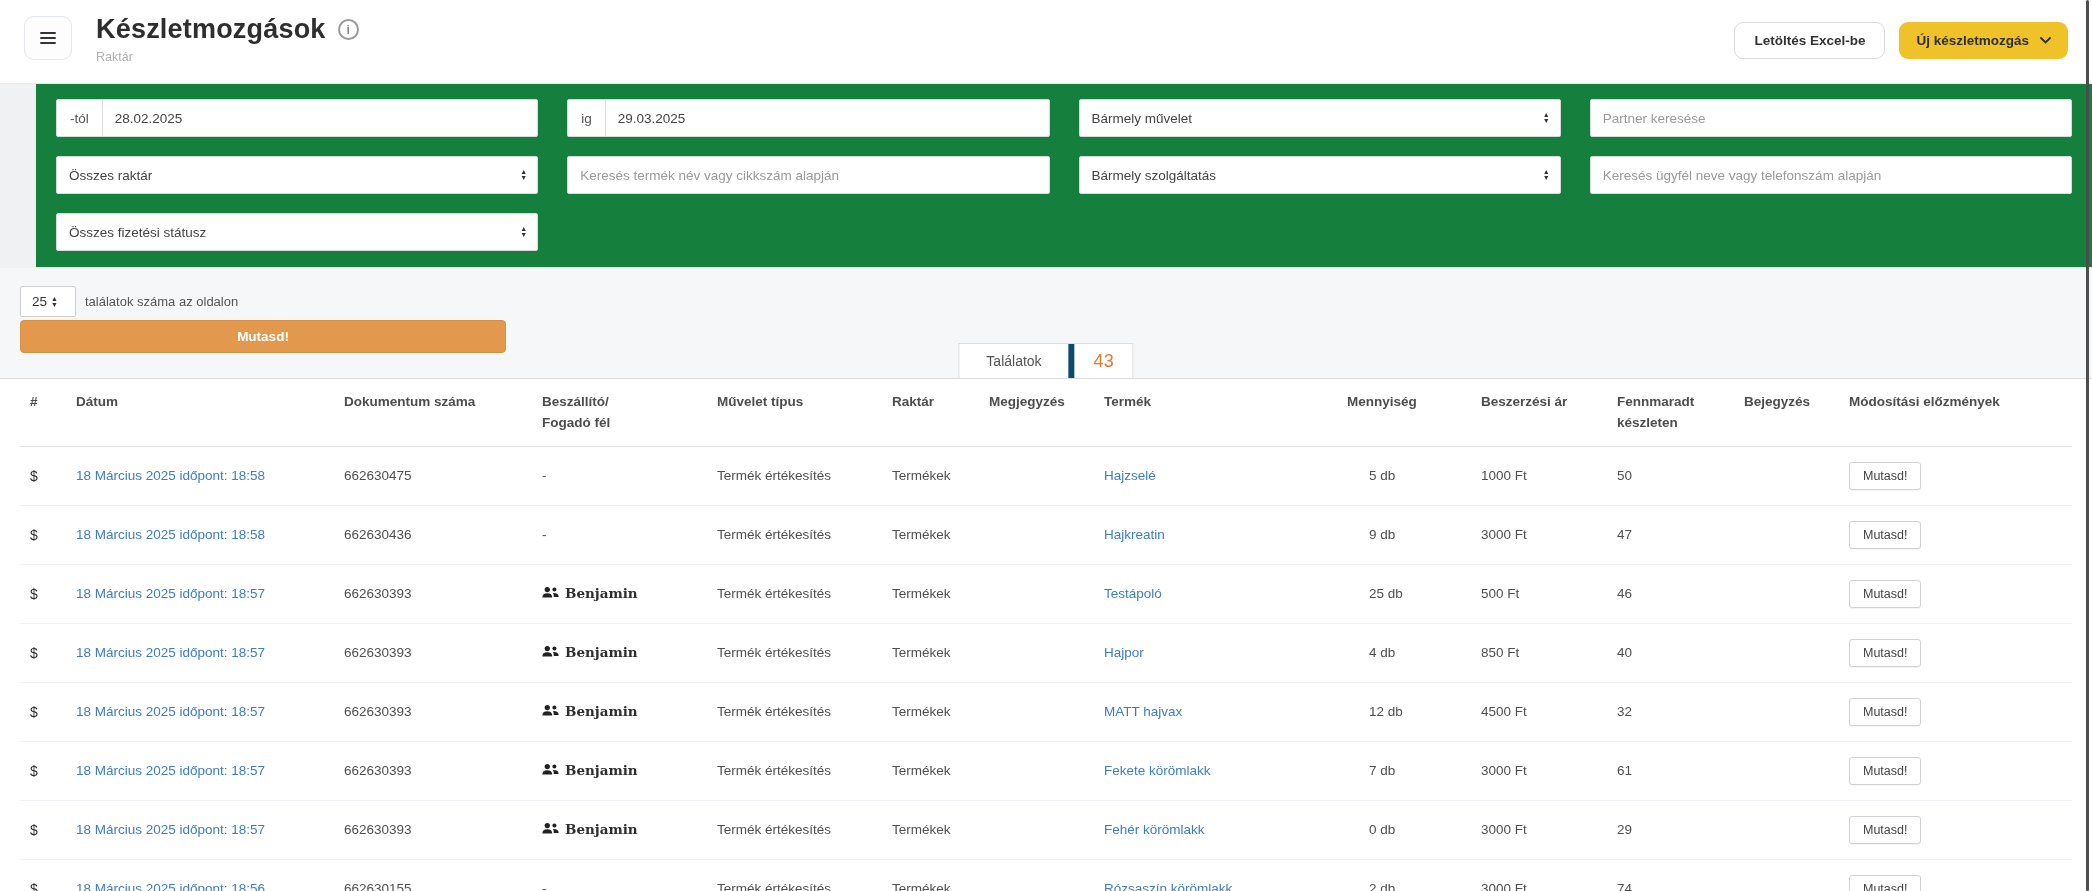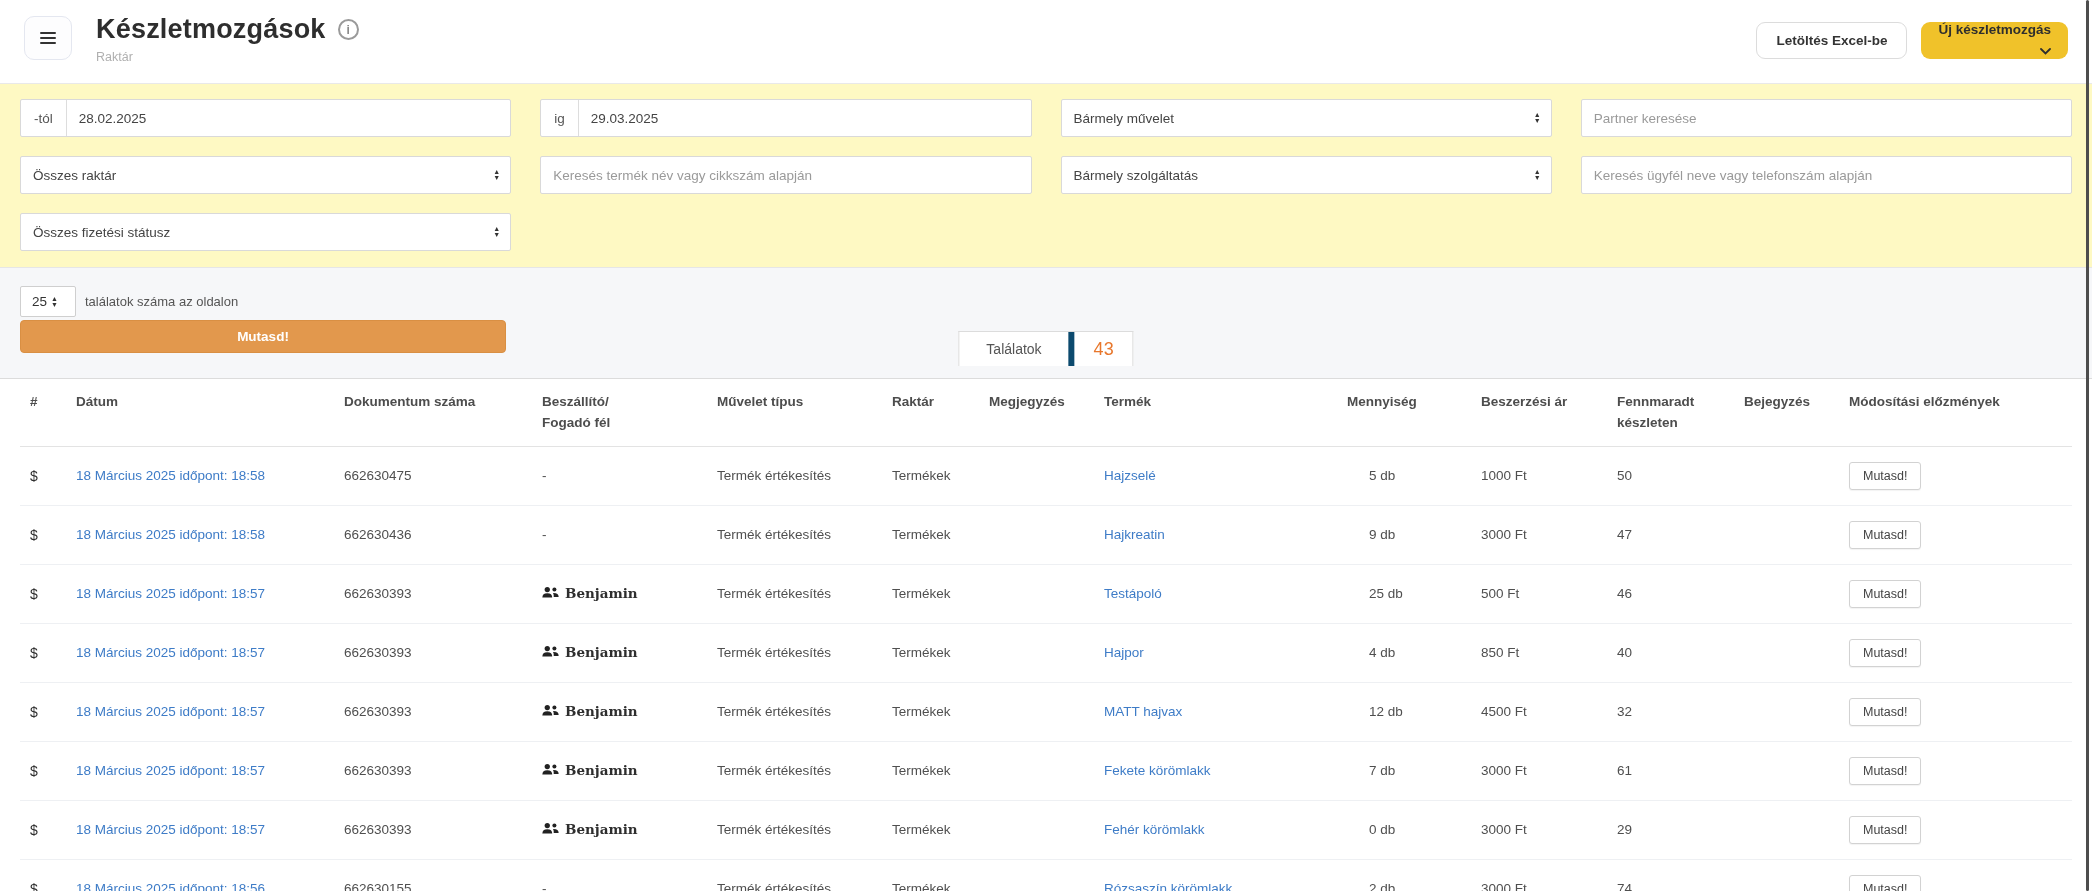--- a/index.html
+++ b/index.html
@@ -11,40 +11,40 @@
   .header { background:#fff; height:84px; display:flex; align-items:flex-start; padding:14px 24px 0 24px; border-bottom:1px solid #e9e9e9; }
   .menu-btn { width:48px; height:44px; border:1px solid #e4e7f0; background:#fdfdfe; border-radius:10px; display:flex; flex-direction:column; justify-content:center; align-items:center; gap:3px; cursor:pointer; margin-top:2px; }
   .menu-btn i { display:block; width:16px; height:2px; background:#333; border-radius:1px; }
   .title-block { margin-left:24px; }
   .title-row { display:flex; align-items:center; gap:12px; }
   .page-title { font-size:27px; font-weight:bold; color:#2e2e2e; letter-spacing:.2px; }
   .info-icon { width:21px; height:21px; border:2px solid #9a9a9a; border-radius:50%; color:#8a8a8a; font-size:12px; font-weight:bold; display:flex; align-items:center; justify-content:center; }
   .subtitle { font-size:12.5px; color:#b0b0b0; margin-top:5px; }
   .header-actions { margin-left:auto; display:flex; align-items:center; gap:14px; margin-top:8px; }
   .btn-excel { height:37px; padding:5px 19px; background:#fff; border:1px solid #dcdcdc; border-radius:9px; font-size:13.5px; font-weight:bold; color:#333; cursor:pointer; font-family:inherit; }
-  .btn-new { height:37px; padding:0 17px; background:var(--accent-yellow,#f0c22a); border:none; border-radius:9px; font-size:13.5px; font-weight:bold; color:#2e2e2e; cursor:pointer; display:flex; align-items:flex-end; gap:11px; font-family:inherit;flex-direction:column; }
-
-  
-  .filters { background:#fef9c3; padding:15px 20px 16px 20px; display:grid; grid-template-columns:repeat(4,1fr); gap:19px 29px; border-bottom:1px solid #e6e6e6; }
+  .btn-new { height:37px; padding:0 17px; background:var(--accent-yellow,#f0c22a); border:none; border-radius:9px; font-size:13.5px; font-weight:bold; color:#2e2e2e; cursor:pointer; display:flex; align-items:center; gap:11px; font-family:inherit; }
+
+  
+  .filters { background:#15803d; padding:15px 20px 16px 20px; display:grid; grid-template-columns:repeat(4,1fr); gap:19px 29px; border-bottom:1px solid #e6e6e6;margin-left:36px; }
   .field { height:38px; border:1px solid #d9d9d9; border-radius:2px; background:#fff; display:flex; align-items:center; overflow:hidden; }
   .field .prefix { padding:0 13px; height:100%; display:flex; align-items:center; border-right:1px solid #ddd; color:#555; font-size:13.5px; white-space:nowrap; }
   .field input { border:none; outline:none; flex:1; height:100%; padding:0 12px; font-size:13.5px; color:#444; font-family:inherit; background:transparent; }
   .field input::placeholder { color:#9a9a9a; opacity:1; }
   .select { justify-content:space-between; cursor:pointer; }
   .select .sel-text { padding:0 12px; font-size:13.5px; color:#444; }
   .caret { display:flex; flex-direction:column; align-items:center; margin-right:10px; color:#333; font-size:7px; line-height:6px; }
 
   
   .strip { position:relative; background:#f6f7f9; height:110px; }
   .strip-controls { display:flex; align-items:flex-start; justify-content:space-between; padding:18px 26px 0 20px;flex-direction:column; }
   .pagesize-wrap { display:flex; align-items:center; gap:9px; }
   .pagesize { width:56px; height:31px; border:1px solid #cfcfcf; border-radius:2px; background:#fff; display:flex; align-items:center; justify-content:space-between; padding:0 7px 0 11px; font-size:13.5px; color:#333; cursor:pointer; }
   .pagesize-label { font-size:13px; color:#555; }
   .btn-show { width:486px; height:33px; background:var(--accent-orange,#e2984d); border:1px solid #d98f43; border-radius:4px; color:#fff; font-size:13.5px; font-weight:bold; cursor:pointer; font-family:inherit; margin-top:3px; }
-  .tab { position:absolute; left:50%; bottom:12px; transform:translateX(-50%); display:flex; background:#fff; border:1px solid #dcdcdc; border-bottom:none; height:35px; z-index:2; }
+  .tab { position:absolute; left:50%; bottom:0; transform:translateX(-50%); display:flex; background:#fff; border:1px solid #dcdcdc; border-bottom:none; height:35px; z-index:2; }
   .tab-label { padding:0 27px; line-height:34px; font-size:14px; color:#555; }
   .tab-count { border-left:6px solid #0c4a6e; padding:0 19px; line-height:34px; font-size:18px; font-weight:normal; color:var(--count-orange,#e8772c); }
 
   
   .table-panel { background:#fff; border-top:1px solid #dcdcdc; padding:0 20px; }
   table { width:100%; border-collapse:collapse; table-layout:fixed; }
   th { text-align:left; vertical-align:top; padding:13px 10px 12px 10px; font-size:13.5px; font-weight:bold; color:#4d4d4d; white-space:pre-line; line-height:1.55; }
   thead tr { border-bottom:1px solid #e3e3e3; }
   td { padding:15px 10px; font-size:13.5px; color:#4f4f4f; vertical-align:middle; overflow:hidden; white-space:nowrap; }
   tbody tr { border-bottom:1px solid #eef0f3; }

